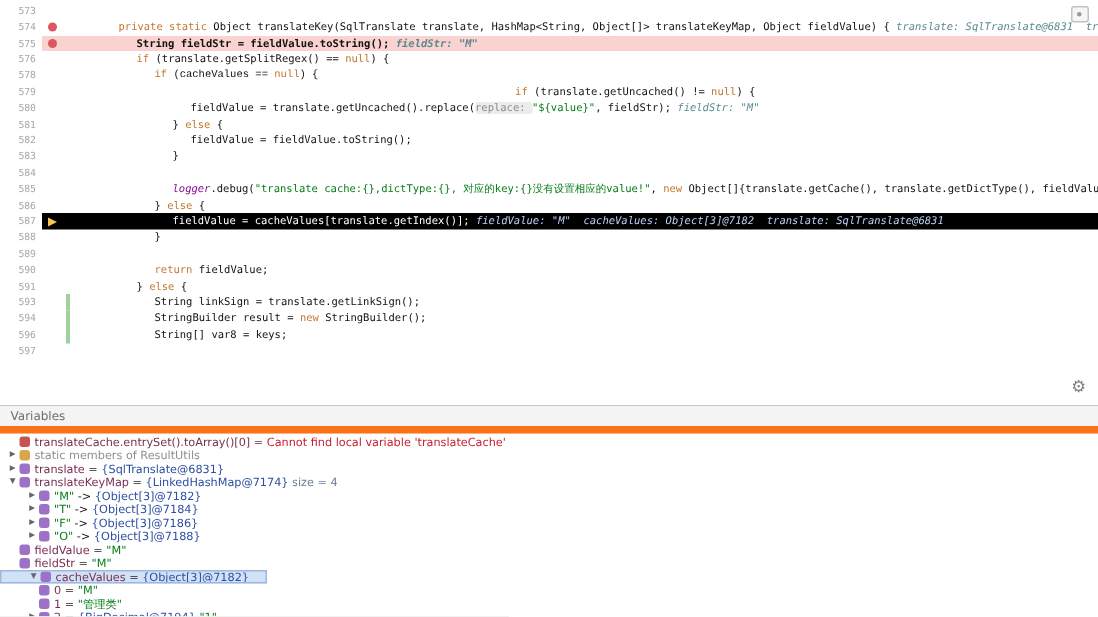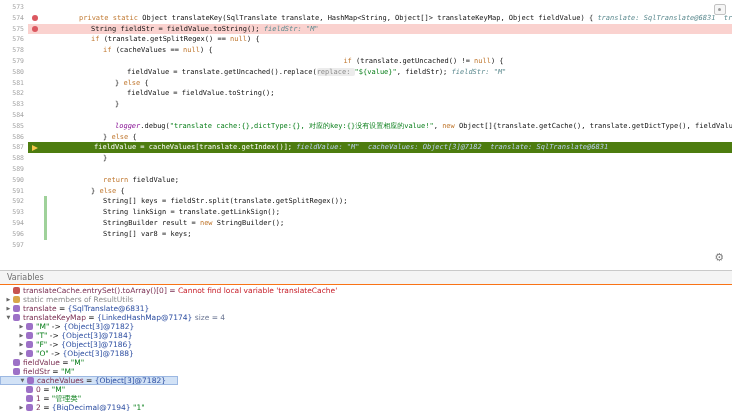--- a/index.html
+++ b/index.html
@@ -4,22 +4,22 @@
 <style>
   html,body{margin:0;padding:0;background:#e8e8e8;}
   .screen{position:relative;width:732px;height:411px;background:#ffffff;overflow:hidden;
           font-family:"DejaVu Sans",sans-serif;}
   
   .editor{position:absolute;left:0;top:0;right:0;height:270px;background:#fff;overflow:hidden;}
   #editor-lines{position:absolute;top:2px;left:0;right:0;}
   .eline{display:flex;height:10.8px;line-height:10.8px;font-family:"DejaVu Sans Mono",monospace;font-size:7px;}
   .lnum{width:24px;flex:none;text-align:right;padding-right:4px;color:#a6a6a6;font-size:6.5px;}
   .lrest{flex:1;display:flex;min-width:0;}
-  .hl-pink{background:#fad2cf;}
-  .hl-blue{background:#4d7c0f;flex-direction:column;}
+  .hl-pink{background:#fad2cf;font-weight:bold;}
+  .hl-blue{background:#000000;}
   .hl-blue .seg-pl{color:#ffffff;}
   .hl-blue .seg-hint{color:#bcd0f2;}
   .licon{width:16px;flex:none;position:relative;}
   .bp-dot{position:absolute;left:4px;top:2px;width:6px;height:6px;border-radius:50%;background:#db5860;}
   .exec-arrow{position:absolute;left:4px;top:2.5px;width:0;height:0;
               border-left:6px solid #f5c64a;border-top:3px solid transparent;border-bottom:3px solid transparent;}
   .lchg{width:5px;flex:none;}
   .lchg.changed{background:linear-gradient(to right,#9fd19a 3px,transparent 3px);}
   .lcode{flex:1;min-width:0;overflow:hidden;white-space:pre;}
   .seg-kw{color:#c07830;}
@@ -29,21 +29,21 @@
   .seg-fld{color:#871094;font-style:italic;}
   .seg-ph{color:#8c8c8c;background:#ececec;border-radius:2px;}
   .seg-hint{color:#5c8a8f;font-style:italic;}
   .gear{position:absolute;right:8px;top:252px;font-size:11px;line-height:11px;color:#7f7f7f;cursor:pointer;}
   .inspect{position:absolute;right:6px;top:4px;width:10px;height:9px;border:1px solid #c2c2c2;border-radius:2px;background:#f6f6f6;}
   .inspect-dot{position:absolute;left:3px;top:2.5px;width:3px;height:3px;border-radius:50%;background:#9a9a9a;}
   
   .divider{position:absolute;left:0;top:270px;right:0;height:1px;background:#c9c9c9;}
   
   .varpanel{position:absolute;left:0;top:271px;right:0;bottom:0;background:#fff;overflow:hidden;}
-  .varheader{height:13px;line-height:13px;padding-left:7px;font-size:8px;color:#6e6e6e;background:#f4f4f4;border-bottom:1px solid #f97316;}
+  .varheader{height:13px;line-height:13px;padding-left:7px;font-size:8px;color:#6e6e6e;background:#f4f4f4;border-bottom:5px solid #f97316;}
   #var-rows{padding-top:1px;}
   .vrow{height:9px;line-height:9px;font-size:7.5px;display:flex;align-items:center;white-space:pre;}
   .vrow.sel{background:#d2e2f6;outline:1px solid #9cb8e2;outline-offset:-1px;width:fit-content;padding-right:12px;}
   .varw{width:9px;flex:none;font-size:5px;color:#666666;text-align:center;}
   .vicon{width:7px;height:7px;border-radius:2px;flex:none;margin-right:3px;}
   .vicon.watch{background:#c75450;}
   .vicon.static{background:#d9a64a;}
   .vicon.var{background:#9d71c7;}
   .vseg-vname{color:#7a2f52;}
   .vseg-vplain{color:#222222;}
@@ -93,21 +93,21 @@
             <span class="licon"></span>
             <span class="lchg"></span>
             <span class="lcode" style="padding-left: 42px;"><span class="seg-kw">if </span><span class="seg-pl">(translate.getSplitRegex() == </span><span class="seg-kw">null</span><span class="seg-pl">) {</span></span>
           </span>
         </div>
         <div class="eline">
           <span class="lnum">578</span>
           <span class="lrest">
             <span class="licon"></span>
             <span class="lchg"></span>
-            <span class="lcode" style="padding-left: 54px;"><span class="seg-kw">if </span><span class="seg-pl">(cacheValues == </span><span class="seg-kw">null</span><span class="seg-pl">) {</span></span>
+            <span class="lcode" style="padding-left: 54px; font-family: Liberation Mono, monospace;"><span class="seg-kw">if </span><span class="seg-pl">(cacheValues == </span><span class="seg-kw">null</span><span class="seg-pl">) {</span></span>
           </span>
         </div>
         <div class="eline">
           <span class="lnum">579</span>
           <span class="lrest">
             <span class="licon"></span>
             <span class="lchg"></span>
             <span class="lcode" style="padding-left: 66px; text-align: center;"><span class="seg-kw">if </span><span class="seg-pl">(translate.getUncached() != </span><span class="seg-kw">null</span><span class="seg-pl">) {</span></span>
           </span>
         </div>
@@ -200,28 +200,20 @@
             <span class="lchg"></span>
             <span class="lcode" style="padding-left: 54px;"><span class="seg-kw">return </span><span class="seg-pl">fieldValue;</span></span>
           </span>
         </div>
         <div class="eline">
           <span class="lnum">591</span>
           <span class="lrest">
             <span class="licon"></span>
             <span class="lchg"></span>
             <span class="lcode" style="padding-left: 42px;"><span class="seg-pl">} </span><span class="seg-kw">else</span><span class="seg-pl"> {</span></span>
-          </span>
-        </div>
-        <div class="eline">
-          <span class="lnum">592</span>
-          <span class="lrest">
-            <span class="licon"></span>
-            <span class="lchg changed"></span>
-            <span class="lcode" style="padding-left: 54px;"><span class="seg-pl">String[] keys = fieldStr.split(translate.getSplitRegex());</span></span>
           </span>
         </div>
         <div class="eline">
           <span class="lnum">593</span>
           <span class="lrest">
             <span class="licon"></span>
             <span class="lchg changed"></span>
             <span class="lcode" style="padding-left: 54px;"><span class="seg-pl">String linkSign = translate.getLinkSign();</span></span>
           </span>
         </div>

